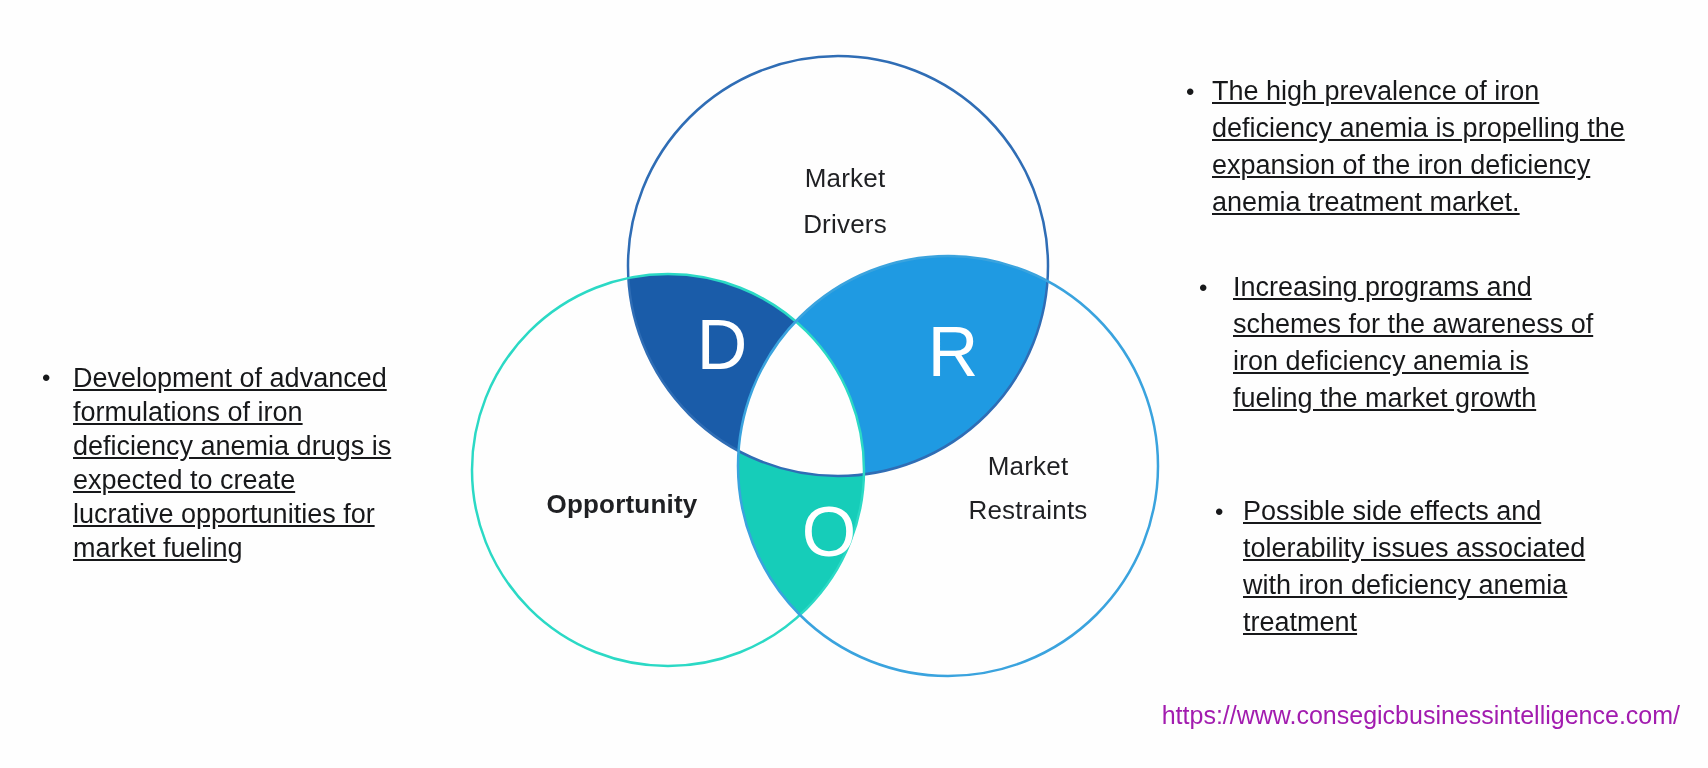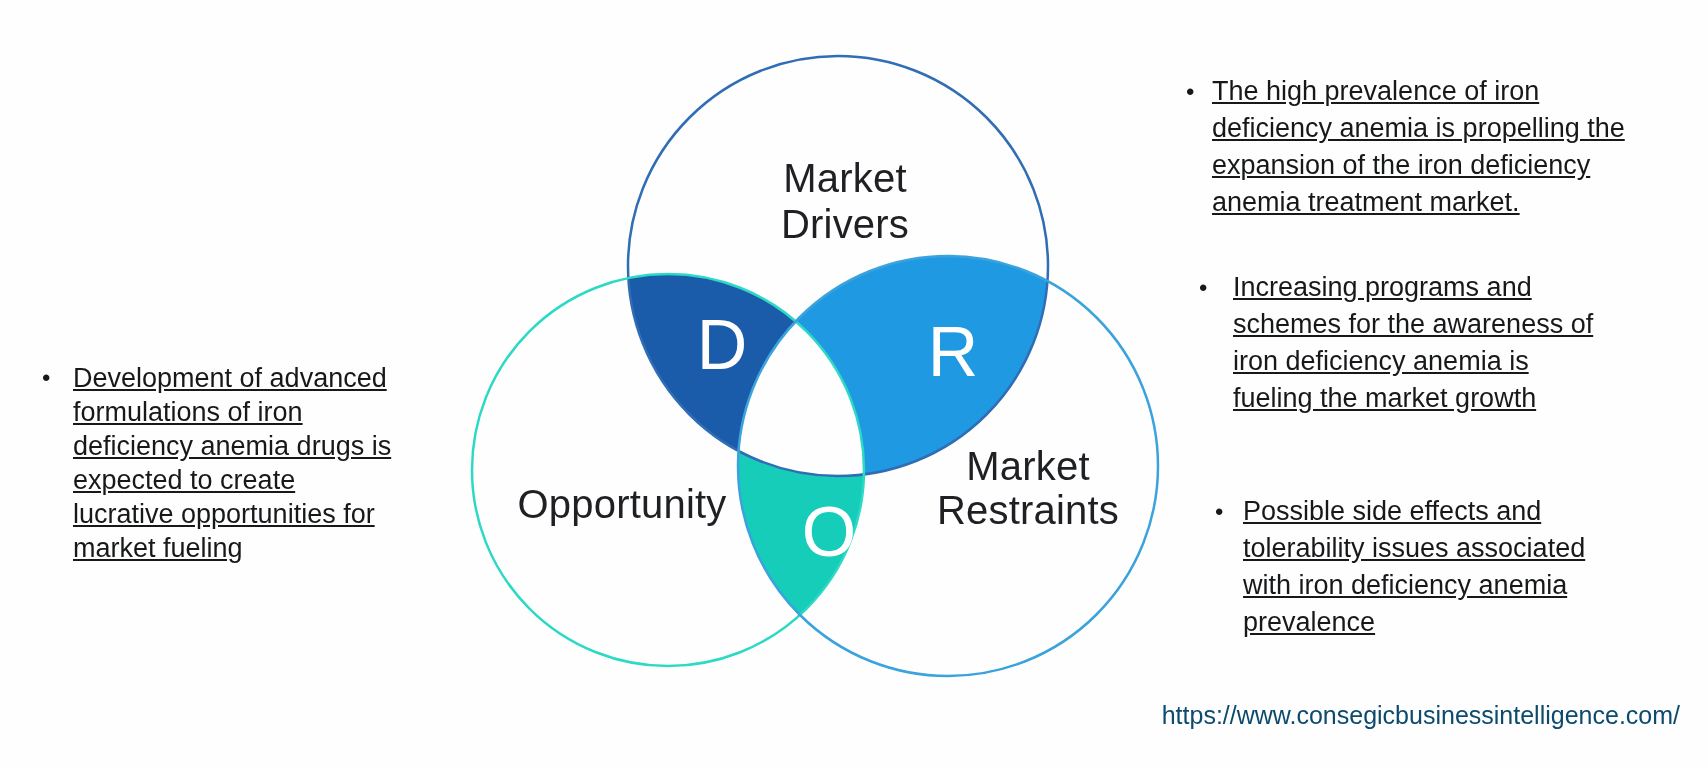--- a/index.html
+++ b/index.html
@@ -3,35 +3,35 @@
 <meta charset="utf-8">
 <style>
   html,body{margin:0;padding:0;background:#e9e9e9;}
   .slide{
     position:relative;width:1708px;height:768px;background:#fefefe;
     font-family:"Liberation Sans",sans-serif;overflow:hidden;
   }
   .venn{position:absolute;left:0;top:0;width:1708px;height:768px;}
   .vlabel{
     position:absolute;text-align:center;color:#1f2023;
-    font-size:40px;line-height:46px;white-space:pre-line;letter-spacing:0.2px;
+    font-size:26px;line-height:46px;white-space:pre-line;letter-spacing:0.2px;
   }
-  .vlabel.single{line-height:40px;}
+  .vlabel.single{line-height:40px;font-weight:bold;}
   .vletter{
     position:absolute;width:100px;text-align:center;color:#ffffff;
     font-size:70px;line-height:72px;font-weight:400;
   }
   .note{position:absolute;display:flex;color:#17181a;font-size:27px;}
   .note-left{line-height:34px;width:420px;}
   .note-right{line-height:37px;width:480px;}
   .bullet{flex:none;font-size:24px;}
   .note-text{white-space:pre-line;flex:1;text-decoration:underline;}
   .source{
     position:absolute;right:28px;top:700px;
-    color:#0c4a6e;font-size:25px;line-height:30px;white-space:nowrap;
+    color:#a21caf;font-size:25px;line-height:30px;white-space:nowrap;
   }
 </style>
 </head>
 <body>
 
 <div class="slide">
 
   <svg class="venn" viewBox="0 0 1708 768">
     <defs>
       <clipPath id="clip-top">
@@ -95,18 +95,18 @@
 schemes for the awareness of
 iron deficiency anemia is
 fueling the market growth</div>
   </div>
 
   <div class="note note-right" style="left:1215px;top:493px;">
     <span class="bullet" style="width:28px;">•</span>
     <div class="note-text">Possible side effects and
 tolerability issues associated
 with iron deficiency anemia
-prevalence</div>
+treatment</div>
   </div>
 
   <div class="source">https://www.consegicbusinessintelligence.com/</div>
 
 </div>
 
 </body></html>

